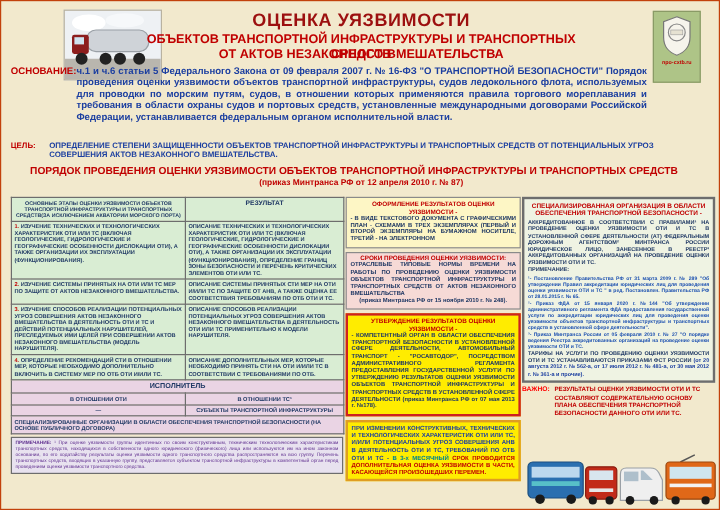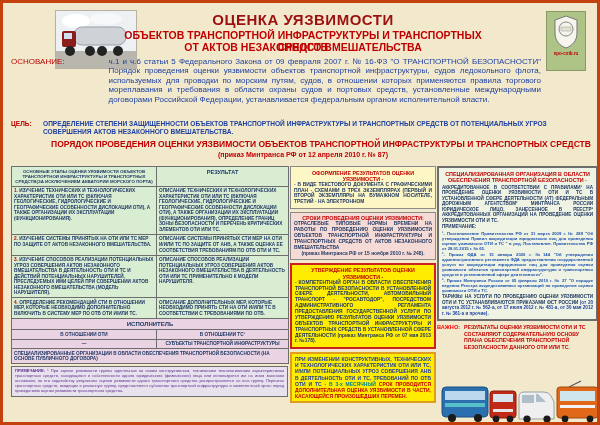--- a/index.html
+++ b/index.html
@@ -1,40 +1,40 @@
 <!DOCTYPE html>
 <html><head>
 <meta charset="utf-8">
 <style>
   html,body{margin:0;padding:0;}
   .page{
     position:relative; width:600px; height:425px;
     background:#f2e9cd;
-    border:3px solid #c2410c;
+    border:1px solid #c2410c;
     box-sizing:border-box;
     font-family:"Liberation Sans", sans-serif;
     overflow:hidden;
   }
   .abs{position:absolute;}
   .red{color:#c00000;}
   .darkred{color:#9c0f0f;}
   .blue{color:#1c3fa0;}
   .teal{color:#00838f;}
   .bold{font-weight:bold;}
   .ctr{text-align:center;}
 
   
   .title1{font-size:15px; font-weight:bold; letter-spacing:.5px;}
   .title2{font-size:10.5px; font-weight:bold;}
   .photo{width:80px;height:57px;background:#dfe3e6;border:1px solid #b9b2a0;overflow:hidden;}
   .logo{width:40px;height:60px;background:#aec487;border:1px solid #8a9a66;
         display:flex;flex-direction:column;align-items:center;justify-content:flex-start;padding-top:3px;box-sizing:border-box;}
   .logo-url{font-size:4.5px;font-weight:bold;color:#c00000;margin-top:2px;}
 
-  .para{display:flex; font-size:8px; font-weight:normal; line-height:1.18;gap:44px;}
+  .para{display:flex; font-size:8px; font-weight:bold; line-height:1.18;}
   .para .lbl{flex:0 0 47px; color:#c00000;}
   .para .txt{flex:1; color:#1c3fa0; text-align:justify;}
 
   .cel{display:flex; font-size:6.6px; font-weight:bold; line-height:1.25;}
   .cel .lbl{flex:0 0 32px; color:#c00000;}
   .cel .txt{flex:1; color:#1c3fa0;}
 
   
   table.main{border-collapse:collapse; width:277px; table-layout:fixed;}
   table.main td{border:1px solid #6d6d6d; padding:1.5px 2px; vertical-align:top;
@@ -105,21 +105,21 @@
   <div class="abs para" style="left:8px;top:54px;width:530px;">
     <span class="lbl">ОСНОВАНИЕ:</span>
     <span class="txt">ч.1 и ч.6 статьи 5 Федерального Закона от 09 февраля 2007 г. № 16-ФЗ "О ТРАНСПОРТНОЙ БЕЗОПАСНОСТИ" Порядок проведения оценки уязвимости объектов транспортной инфраструктуры, судов ледокольного флота, используемых для проводки по морским путям, судов, в отношении которых применяются правила торгового мореплавания и требования в области охраны судов и портовых средств, установленные международными договорами Российской Федерации, устанавливается федеральным органом исполнительной власти.</span>
   </div>
 
   <div class="abs cel" style="left:8px;top:117px;width:585px;">
     <span class="lbl">ЦЕЛЬ:</span>
     <span class="txt">ОПРЕДЕЛЕНИЕ СТЕПЕНИ ЗАЩИЩЕННОСТИ ОБЪЕКТОВ ТРАНСПОРТНОЙ ИНФРАСТРУКТУРЫ И ТРАНСПОРТНЫХ СРЕДСТВ ОТ ПОТЕНЦИАЛЬНЫХ УГРОЗ СОВЕРШЕНИЯ АКТОВ НЕЗАКОННОГО ВМЕШАТЕЛЬСТВА.</span>
   </div>
 
-  <div class="abs ctr poryadok" style="left:48px;top:136px;width:540px;">ПОРЯДОК ПРОВЕДЕНИЯ ОЦЕНКИ УЯЗВИМОСТИ ОБЪЕКТОВ ТРАНСПОРТНОЙ ИНФРАСТРУКТУРЫ И ТРАНСПОРТНЫХ СРЕДСТВ</div>
+  <div class="abs ctr poryadok" style="left:24px;top:136px;width:540px;">ПОРЯДОК ПРОВЕДЕНИЯ ОЦЕНКИ УЯЗВИМОСТИ ОБЪЕКТОВ ТРАНСПОРТНОЙ ИНФРАСТРУКТУРЫ И ТРАНСПОРТНЫХ СРЕДСТВ</div>
   <div class="abs ctr poryadok-sub" style="left:30px;top:148px;width:540px;">(приказ Минтранса РФ от 12 апреля 2010 г. № 87)</div>
 
   <div class="abs" style="left:8px;top:163px;width:277px;">
     <table class="main">
       <colgroup>
           <col style="width:145px">
           <col style="width:132px">
         </colgroup>
       <tbody>
           <tr>

